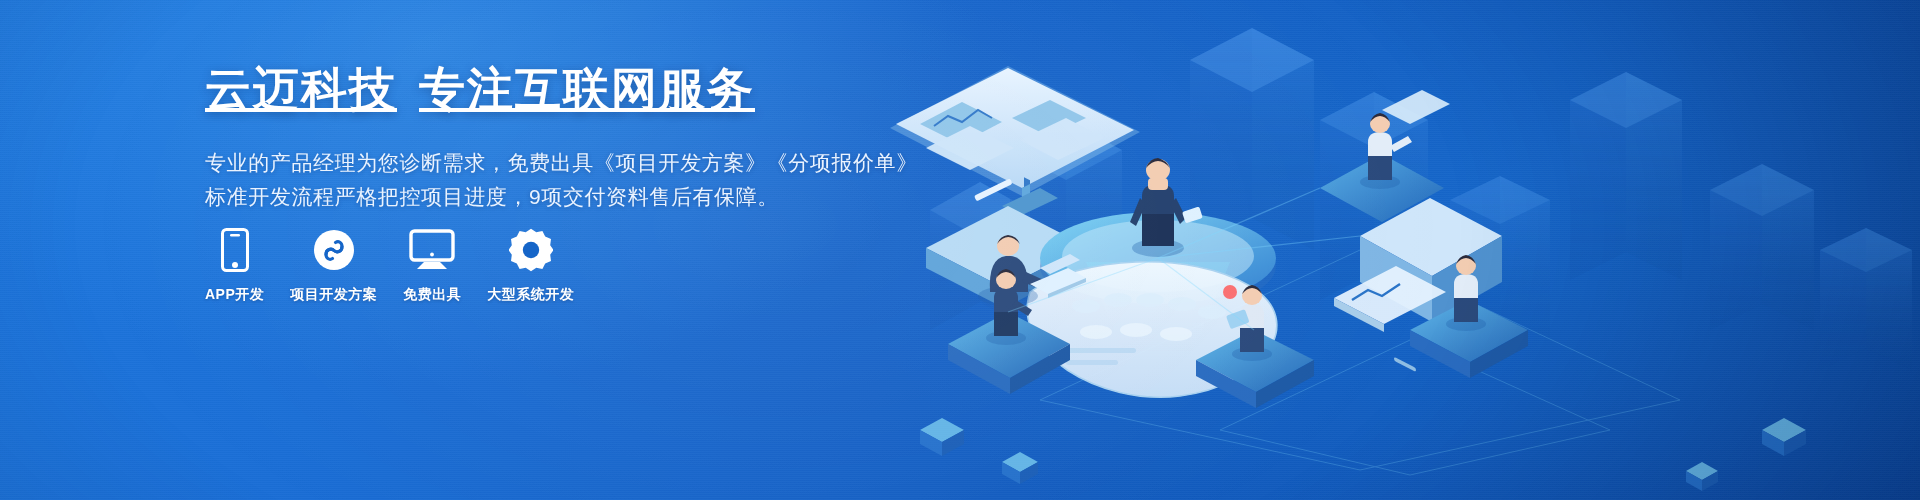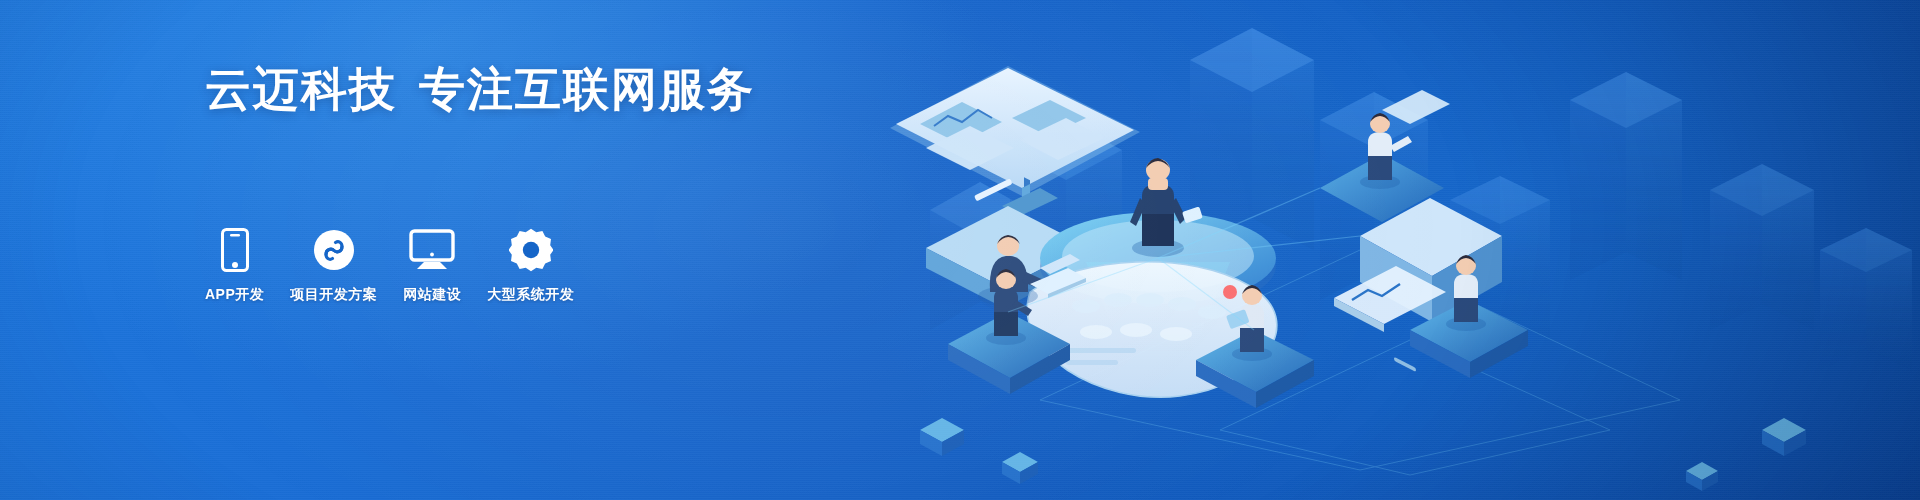--- a/index.html
+++ b/index.html
@@ -25,20 +25,21 @@
     position:absolute;inset:0;pointer-events:none;
     background:radial-gradient(ellipse 1250px 700px at 40% 45%, rgba(255,255,255,0.06) 0%, rgba(0,0,0,0) 55%, rgba(0,20,60,0.20) 100%);
   }
 
   
   #copy{position:absolute;left:205px;top:62px;width:780px;}
   #headline{
     font-size:46px;font-weight:bold;color:#ffffff;letter-spacing:2px;
     line-height:1.18;white-space:nowrap;
     text-shadow:0 2px 10px rgba(0,30,80,0.30);
+    text-decoration:underline;
   }
   #headline .gap{display:inline-block;width:22px;}
   #sub{margin-top:30px;}
   .subline{
     font-size:21px;color:#eaf3ff;line-height:1.62;letter-spacing:0.6px;
     white-space:nowrap;text-shadow:0 1px 4px rgba(0,25,70,0.28);
   }
 
   
   #services{position:absolute;left:205px;top:228px;display:flex;align-items:flex-start;}
@@ -304,20 +305,24 @@
       </g>
     </svg>
   </div>
 
   <div id="vign"></div>
 
   <div id="copy">
     <div id="headline">
       <span>云迈科技</span><span class="gap"></span><span>专注互联网服务</span>
     </div>
+    <div id="sub">
+      <div class="subline">专业的产品经理为您诊断需求，免费出具《项目开发方案》《分项报价单》</div>
+      <div class="subline">标准开发流程严格把控项目进度，9项交付资料售后有保障。</div>
+    </div>
   </div>
 
   <div id="services">
 
     <div class="svc">
       <span class="svc-ico">
         <svg width="28" height="44" viewBox="0 0 28 44">
           <rect x="1.5" y="1.5" width="25" height="41" rx="4" ry="4" fill="none" stroke="#ffffff" stroke-width="3"></rect>
           <rect x="9" y="6" width="10" height="2.6" rx="1.3" fill="#ffffff"></rect>
           <circle cx="14" cy="37" r="3" fill="#ffffff"></circle>
@@ -339,21 +344,21 @@
 
 
     <div class="svc">
       <span class="svc-ico">
         <svg width="46" height="42" viewBox="0 0 46 42">
           <rect x="2" y="2" width="42" height="29" rx="3.5" fill="none" stroke="#ffffff" stroke-width="3.4"></rect>
           <circle cx="23" cy="25.5" r="1.9" fill="#ffffff"></circle>
           <path d="M15 33 L31 33 L38 40 L8 40 Z" fill="#ffffff"></path>
         </svg>
       </span>
-      <span class="svc-label">网站建设</span>
+      <span class="svc-label">免费出具</span>
     </div>
 
     <div class="svc">
       <span class="svc-ico">
         <svg width="44" height="44" viewBox="0 0 44 44">
           <path d="M22 0.8 L27.3 4.2 L33.4 3 L36.2 8.6 L42 11 L41.2 17.2 L44.6 22 L41.2 26.8
                    L42 33 L36.2 35.4 L33.4 41 L27.3 39.8 L22 43.2 L16.7 39.8 L10.6 41 L7.8 35.4
                    L2 33 L2.8 26.8 L-0.6 22 L2.8 17.2 L2 11 L7.8 8.6 L10.6 3 L16.7 4.2 Z" fill="#ffffff"></path>
           <circle cx="22" cy="22" r="8.2" fill="#1565c8"></circle>
         </svg>

